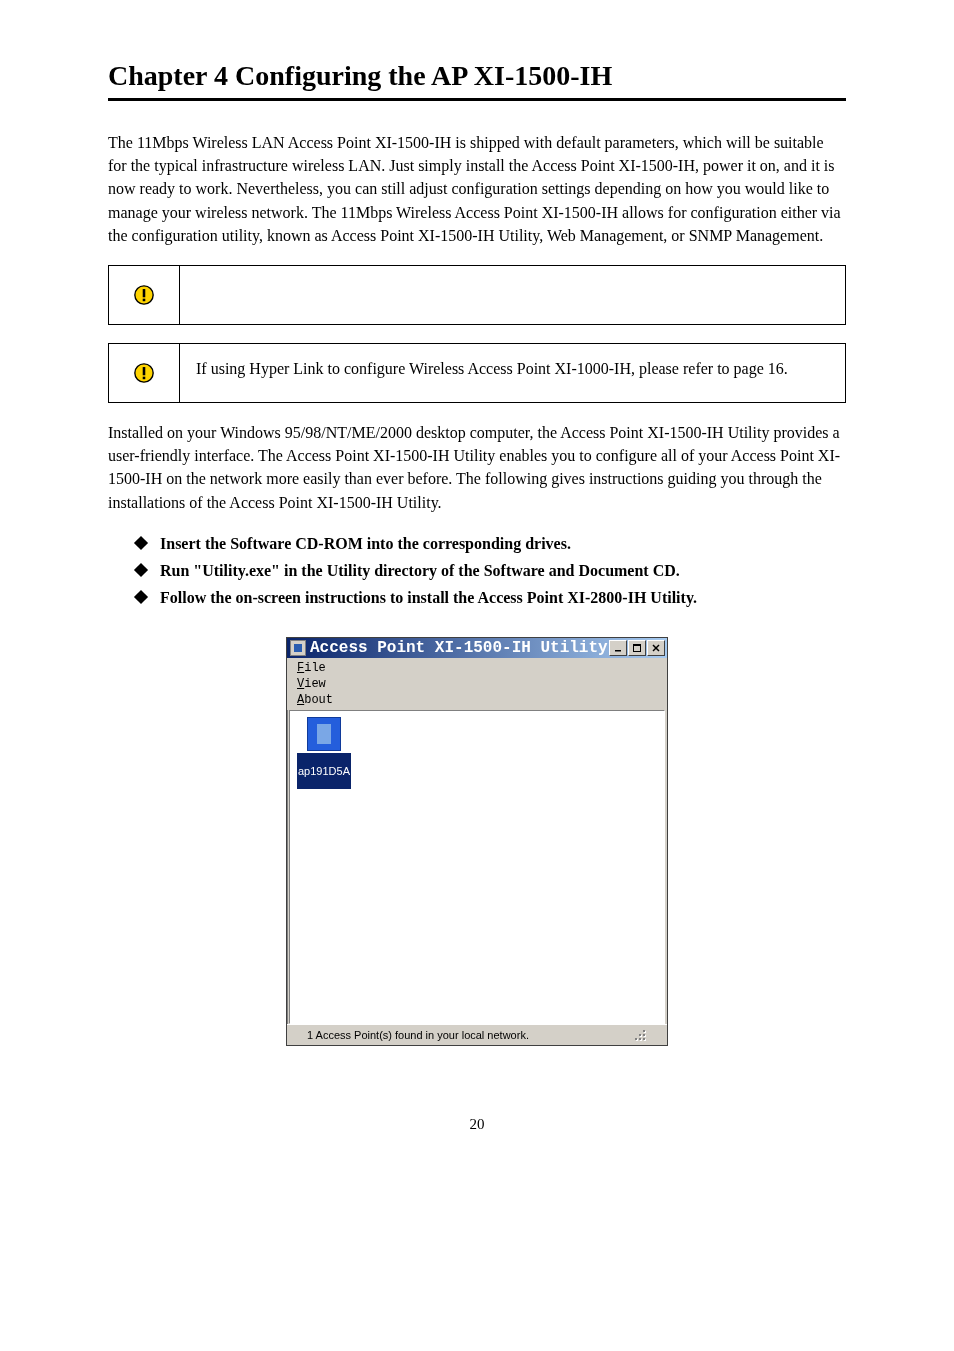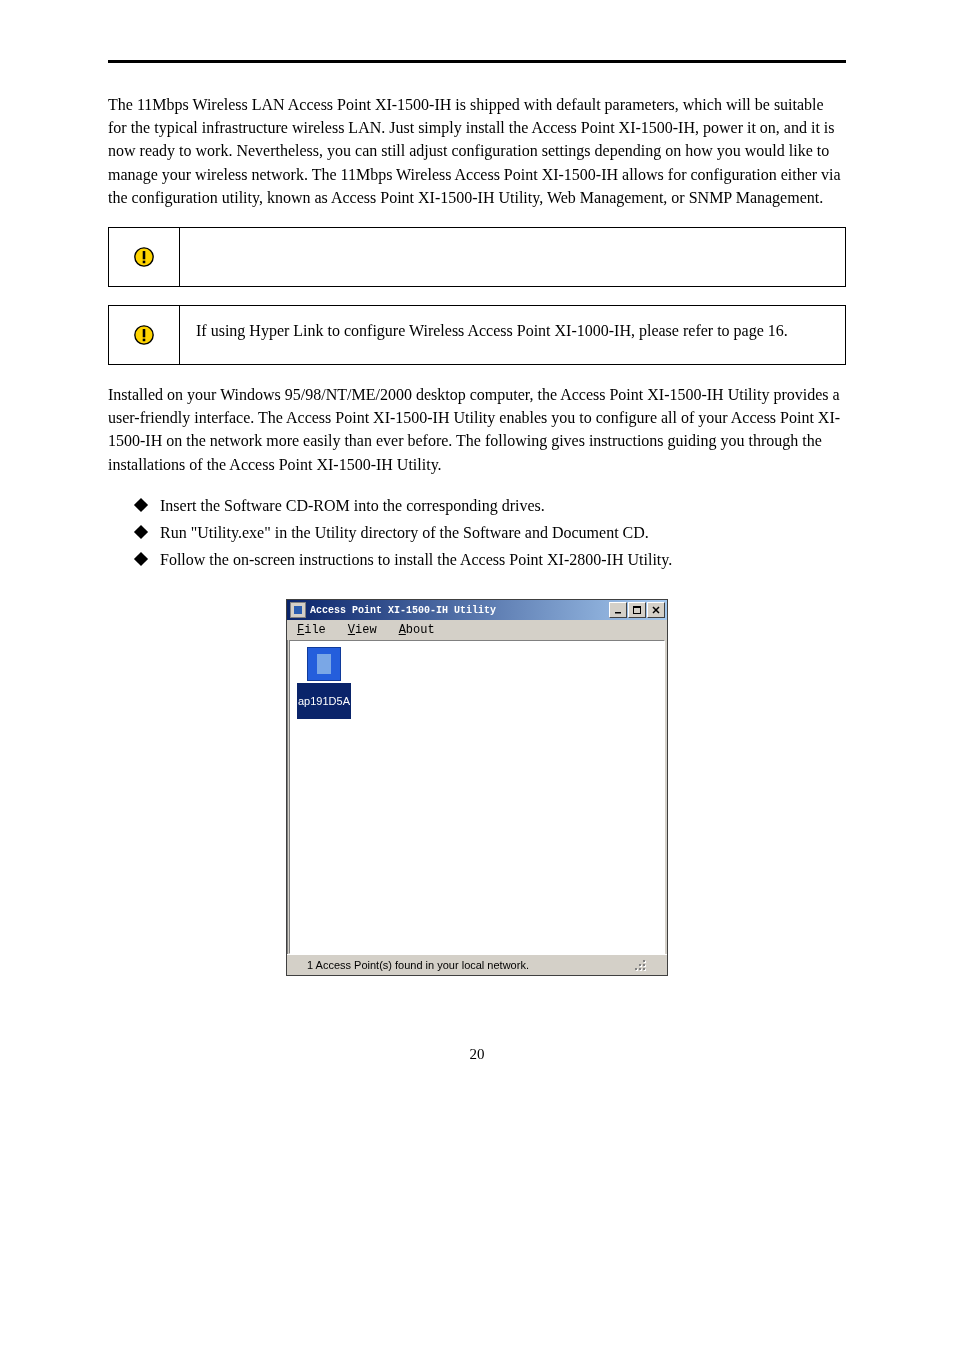--- a/index.html
+++ b/index.html
@@ -50,20 +50,21 @@
   .section-heading {
     font-size: 20px;
     font-style: italic;
     font-weight: bold;
     margin-top: 28px;
     margin-bottom: 14px;
   }
   .bulleted {
     margin-left: 28px;
     margin-bottom: 28px;
+    font-weight: bold;
   }
   .bullet-row {
     display: flex;
     align-items: flex-start;
     margin-bottom: 4px;
     font-size: 16px;
     line-height: 1.45;
   }
   .diamond {
     width: 10px;
@@ -89,21 +90,21 @@
   }
   .titlebar {
     background: linear-gradient(to right, #0a246a, #a6caf0);
     color: #fff;
     height: 20px;
     display: flex;
     align-items: center;
     padding: 0 2px 0 3px;
     font-weight: bold;
     font-family: "Courier New", monospace;
-    font-size: 10px;
+    font-size: 16px;
   }
   .titlebar .app-icon {
     width: 14px;
     height: 14px;
     background: #d4d0c8;
     border: 1px solid #808080;
     margin-right: 4px;
     display: flex;
     align-items: center;
     justify-content: center;
@@ -129,23 +130,24 @@
     align-items: center;
     justify-content: center;
     color: #000;
     font-size: 9px;
     font-family: Arial, sans-serif;
   }
   .menubar {
     display: flex;
     padding: 2px 4px;
     background: #d4d0c8;
-    gap: 10px;
+    gap: 0;
     font-family: "Courier New", monospace;
     font-size: 12px;
+    flex-direction: column;
   }
   .menu-item {
     padding: 1px 6px;
   }
   .menu-item u {
     text-decoration: underline;
   }
   .client {
     background: #fff;
     height: 300px;
@@ -215,20 +217,21 @@
   .warn-icon {
     width: 22px;
     height: 22px;
   }
 </style>
 </head>
 <body>
 
 <div class="page">
 
+  <div class="chapter-title">Chapter 4  Configuring the AP XI-1500-IH</div>
   <div class="hr-line"></div>
 
   <div class="body-text">The 11Mbps Wireless LAN Access Point XI-1500-IH is shipped with default parameters, which will be suitable for the typical infrastructure wireless LAN. Just simply install the Access Point XI-1500-IH, power it on, and it is now ready to work. Nevertheless, you can still adjust configuration settings depending on how you would like to manage your wireless network. The 11Mbps Wireless Access Point XI-1500-IH allows for configuration either via the configuration utility, known as Access Point XI-1500-IH Utility, Web Management, or SNMP Management.</div>
 
   <div class="note-box">
     <div class="note-icon-cell">
       <svg class="warn-icon" viewBox="0 0 24 24">
         <circle cx="12" cy="12" r="10" fill="#ffd400" stroke="#000" stroke-width="1.5"></circle>
         <rect x="10.6" y="5.5" width="2.8" height="9" fill="#000"></rect>
         <rect x="10.6" y="16" width="2.8" height="2.8" fill="#000"></rect>

